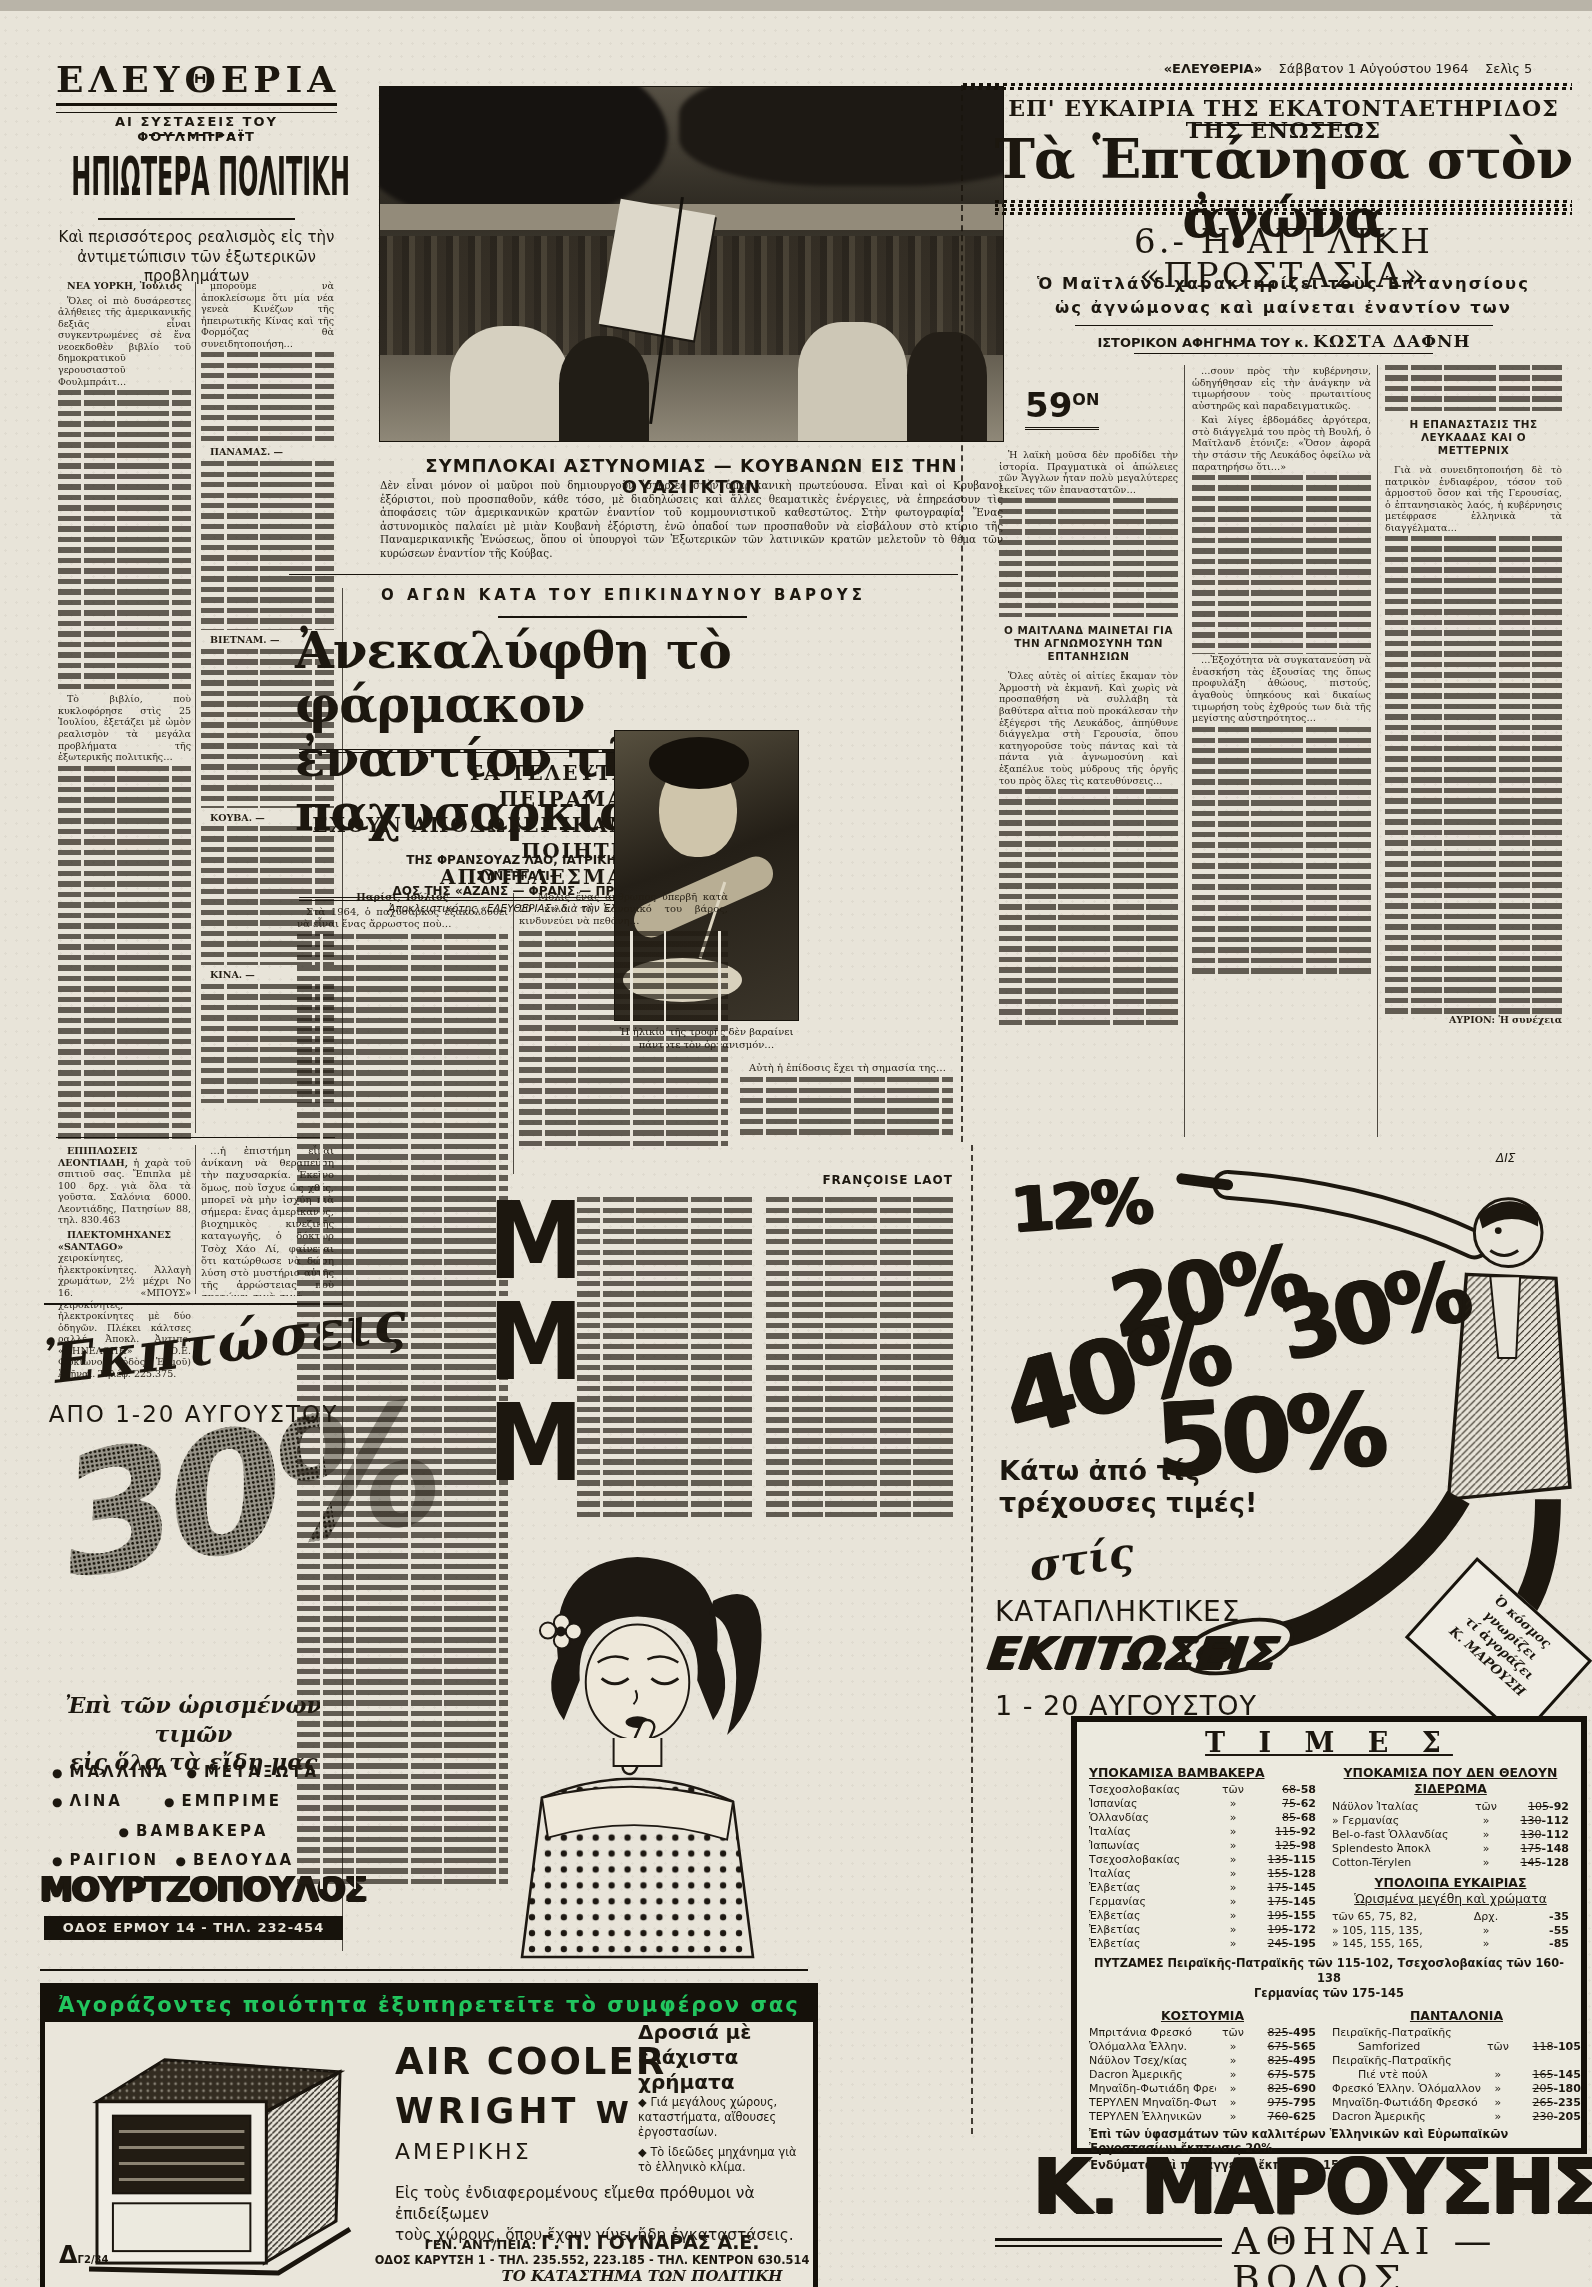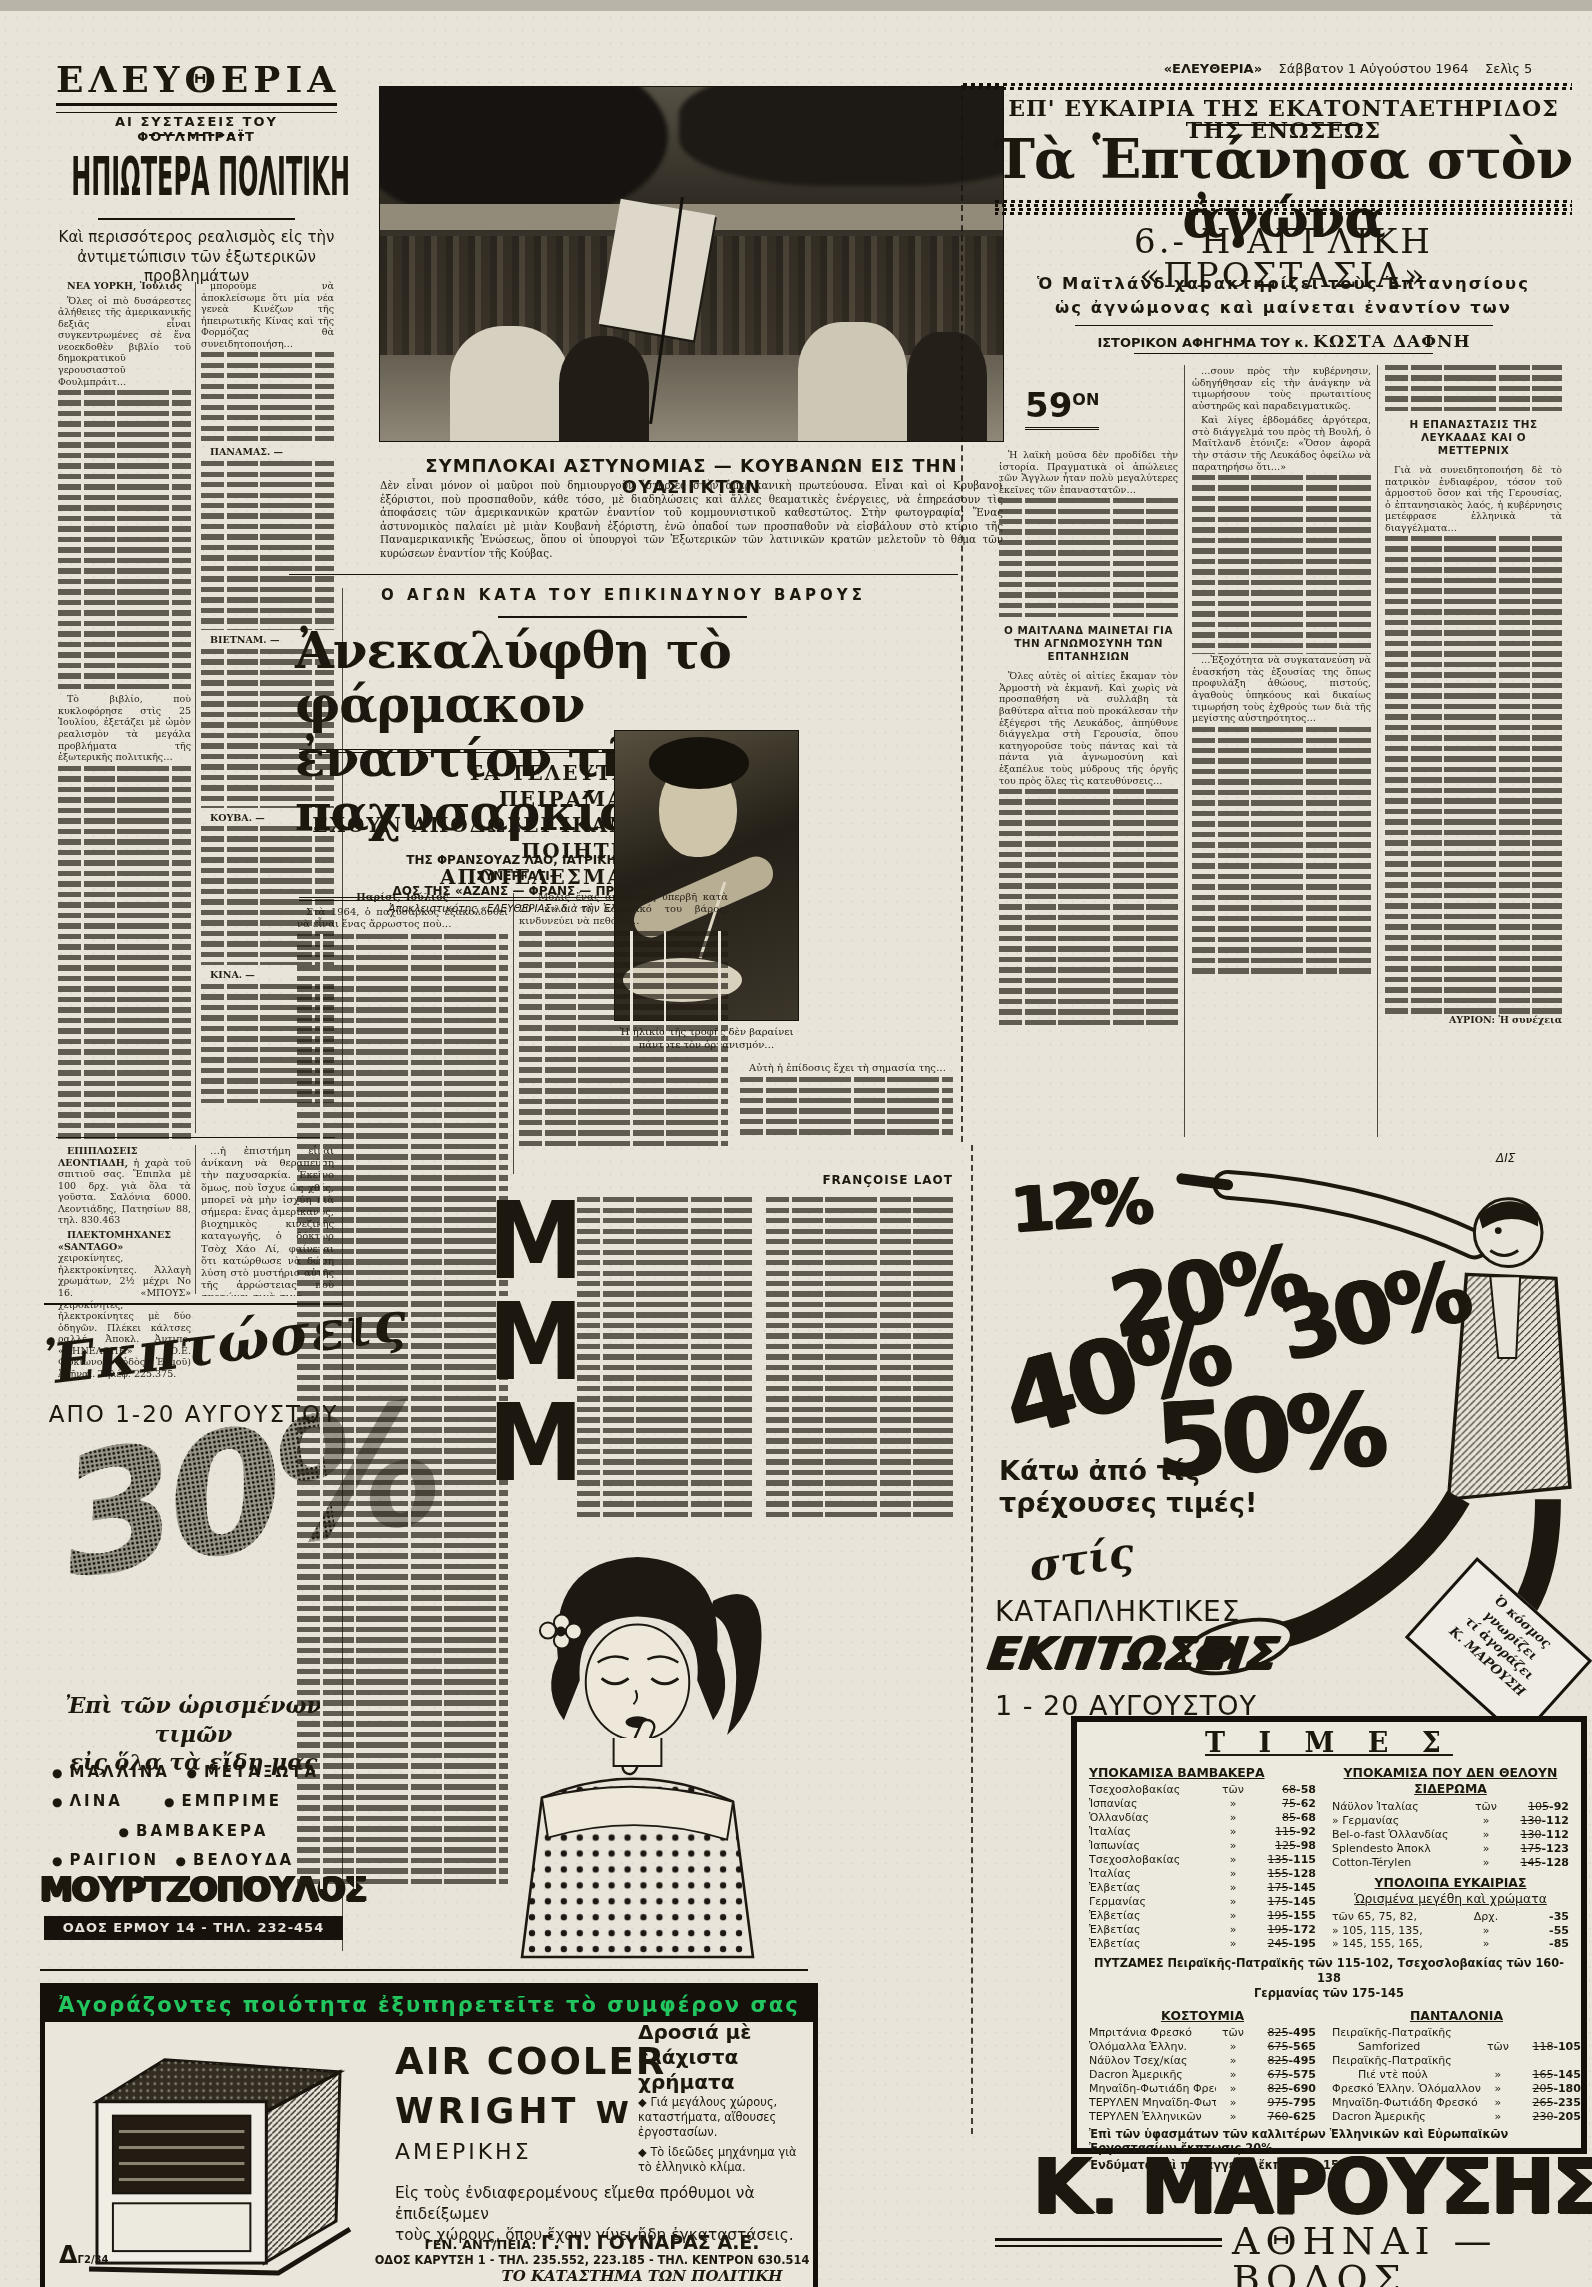--- a/index.html
+++ b/index.html
@@ -388,21 +388,21 @@
               <span class="tp"><s>130</s><b>112</b></span>
             </div>
           <div class="tr2">
               <span class="tl">Bel-o-fast Ὁλλανδίας</span>
               <span class="tu">»</span>
               <span class="tp"><s>130</s><b>112</b></span>
             </div>
           <div class="tr2">
               <span class="tl">Splendesto Ἀποκλ</span>
               <span class="tu">»</span>
-              <span class="tp"><s>175</s><b>123</b></span>
+              <span class="tp"><s>175</s><b>148</b></span>
             </div>
           <div class="tr2">
               <span class="tl">Cotton-Térylen</span>
               <span class="tu">»</span>
               <span class="tp"><s>145</s><b>128</b></span>
             </div>
           <div class="thead" style="margin-top:5px;">ΥΠΟΛΟΙΠΑ ΕΥΚΑΙΡΙΑΣ</div>
           <div class="thead" style="margin-top:-3px;font-weight:normal;">Ὡρισμένα μεγέθη καὶ χρώματα</div>
           <div class="tr2">
               <span class="tl">τῶν   65,   75,   82,</span>

